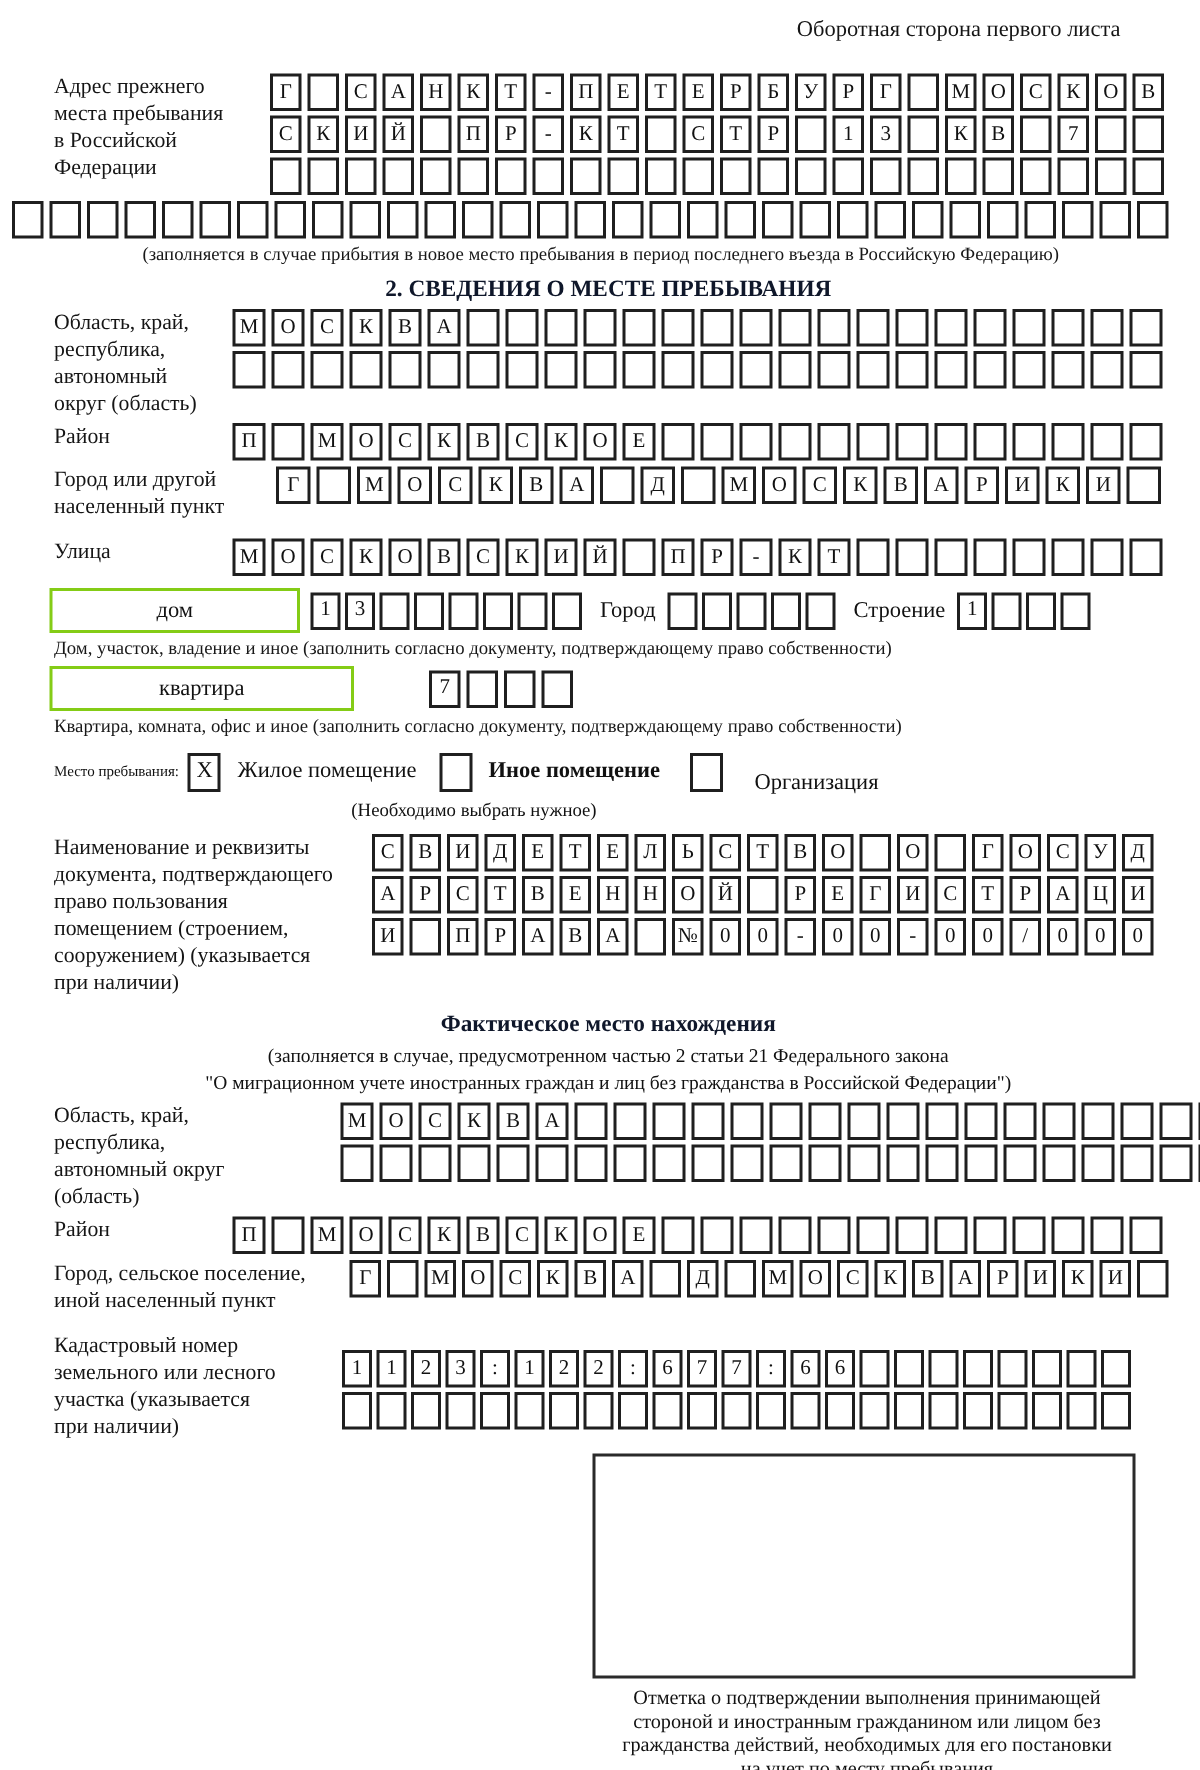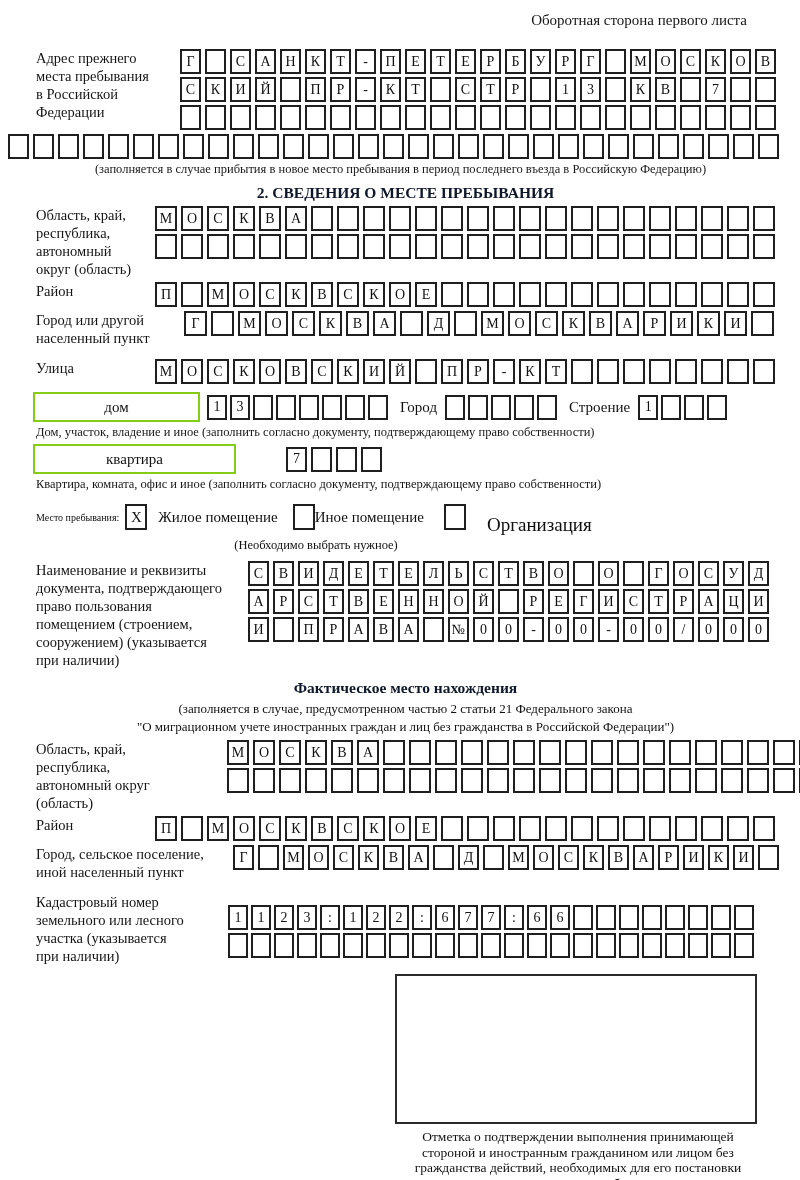--- a/index.html
+++ b/index.html
@@ -85,23 +85,23 @@
   .stay-lbl{font-size:10px;}
   .checkbox{
     width:22px;height:26px;
     border:2px solid #1f1f1f;box-sizing:border-box;
     display:inline-flex;align-items:center;justify-content:center;
     font-size:15px;
   }
   .cb1{margin-left:6px;}
   .ol1{margin-left:11px;font-size:15px;}
   .cb2{margin-left:15px;}
-  .ol2{font-size:15px;}
+  .ol2{margin-left:11px;font-size:15px;font-weight:bold;}
   .cb3{margin-left:20px;}
-  .ol3{margin-left:21px;font-size:19px;margin-top:16px;}
+  .ol3{margin-left:21px;font-size:15px;margin-top:16px;}
   .stay-note{width:560px;text-align:center;font-size:12.5px;margin-top:2px;}
   
   .mt22{margin-top:20px;}
   .mt8{margin-top:8px;}
   .mt5{margin-top:5px;gap:43px;}
   .mt4{margin-top:4px;}
   .mt2{margin-top:12px;}
   .mt10{margin-top:10px;}
   .cad-col{margin-top:12px;}
   

